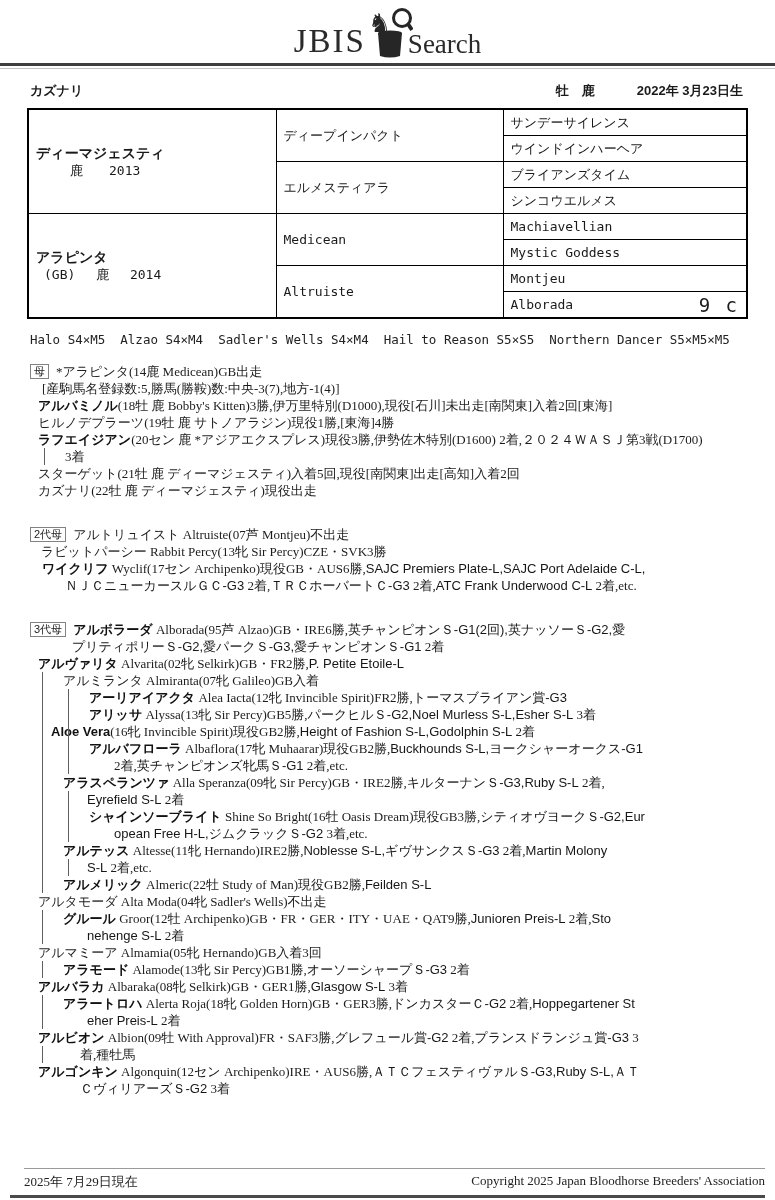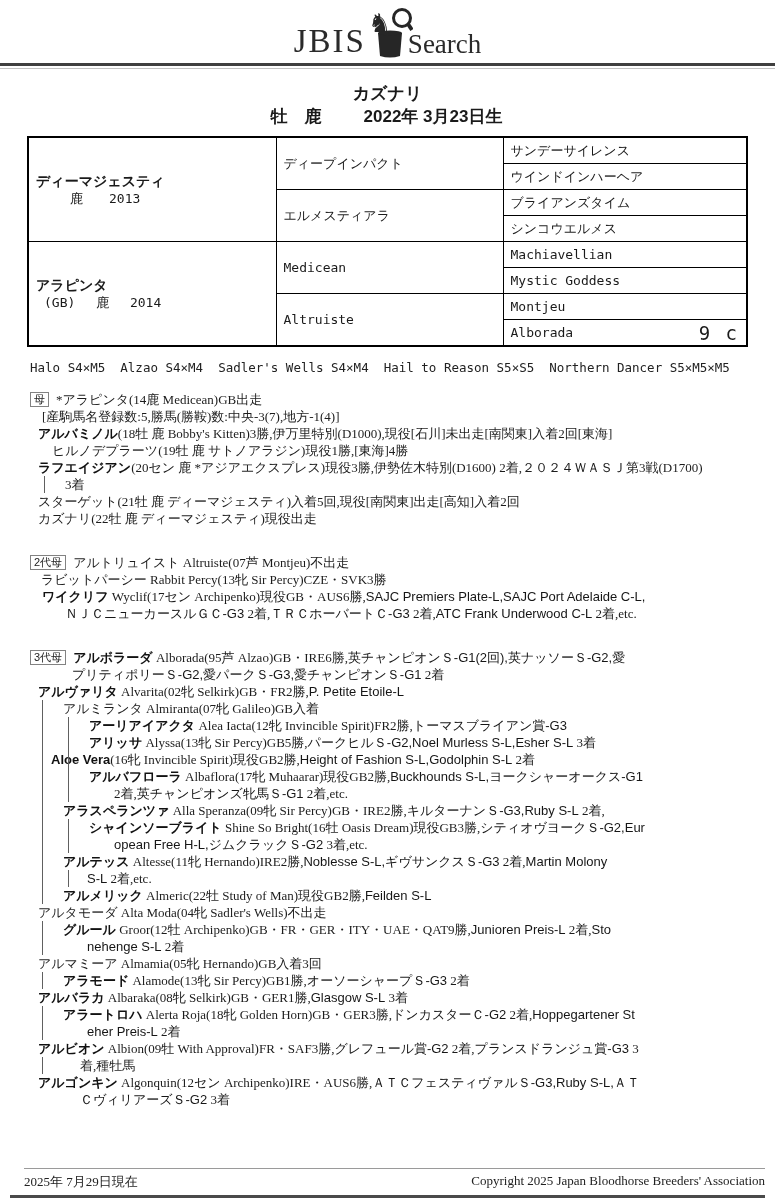--- a/index.html
+++ b/index.html
@@ -9,21 +9,21 @@
   .logo-bar{display:flex;justify-content:center;align-items:flex-end;padding-top:4px;height:54px;
     font-family:"Liberation Serif","DejaVu Serif",serif;color:#2a2a2a;}
   .logo-jbis{font-size:33px;letter-spacing:2px;line-height:1;}
   .logo-search{font-size:27px;line-height:1;margin-left:-6px;}
   .logo-icon{margin:0 1px;position:relative;top:4px;}
   .top-rule{margin-top:5px;border-top:3px solid #3f3f3f;}
   .top-rule2{margin-top:2px;border-top:1px solid #c2c2c2;}
 
   
   .title-row{display:flex;justify-content:space-between;align-items:center;margin:13px 30px 8px 30px;
-    font-family:"Liberation Sans","DejaVu Sans",sans-serif;font-weight:700;font-size:17px;flex-direction:column;}
+    font-family:"Liberation Sans","DejaVu Sans",sans-serif;font-weight:700;font-size:13px;}
   .title-right{display:flex;gap:42px;margin-right:2px;}
 
   
   table.ped{border-collapse:collapse;margin:0 auto;width:719px;table-layout:fixed;border:2px solid #000;}
   table.ped td{border:1px solid #000;height:25px;padding:0 7px;
     font-family:"DejaVu Sans Mono","Liberation Mono",monospace;font-size:13px;vertical-align:middle;}
   td.parent{vertical-align:middle;}
   .parent-name{font-family:"Liberation Sans","DejaVu Sans",sans-serif;font-weight:700;font-size:14px;line-height:18px;}
   .parent-info{font-family:"DejaVu Sans Mono","Liberation Mono",monospace;font-size:13px;line-height:17px;padding-left:34px;white-space:pre;}
   .ggp-flex{display:flex;justify-content:space-between;align-items:center;}
@@ -132,21 +132,21 @@
   </tbody>
     </table>
 
   <div class="inbreeding">Halo S4×M5  Alzao S4×M4  Sadler's Wells S4×M4  Hail to Reason S5×S5  Northern Dancer S5×M5×M5</div>
 
   <div class="sections">
       <div class="section">
         <div class="line"><span class="ltext" style="padding-left: 30px;"><span class="sl">母</span><span class="sn">*アラピンタ(14鹿 Medicean)GB出走</span></span></div>
         <div class="line"><span class="ltext" style="padding-left: 42px;"><span class="sn">[産駒馬名登録数:5,勝馬(勝鞍)数:中央-3(7),地方-1(4)]</span></span></div>
         <div class="line"><span class="ltext" style="padding-left: 38px;"><span class="sb">アルバミノル</span><span class="sn">(18牡 鹿 Bobby's Kitten)3勝,伊万里特別(D1000),現役[石川]未出走[南関東]入着2回[東海]</span></span></div>
-        <div class="line"><span class="ltext" style="padding-left: 52px;"><span class="sn">ヒルノデプラーツ(19牡 鹿 サトノアラジン)現役1勝,[東海]4勝</span></span></div>
+        <div class="line"><span class="ltext" style="padding-left: 38px;"><span class="sn">ヒルノデプラーツ(19牡 鹿 サトノアラジン)現役1勝,[東海]4勝</span></span></div>
         <div class="line"><span class="ltext" style="padding-left: 38px;"><span class="sb">ラフエイジアン</span><span class="sn">(20セン 鹿 *アジアエクスプレス)現役3勝,伊勢佐木特別(D1600) 2着,２０２４ＷＡＳＪ第3戦(D1700)</span></span></div>
         <div class="line"><span class="guide" style="left: 44px;"></span><span class="ltext" style="padding-left: 65px;"><span class="sn">3着</span></span></div>
         <div class="line"><span class="ltext" style="padding-left: 38px;"><span class="sn">スターゲット(21牡 鹿 ディーマジェスティ)入着5回,現役[南関東]出走[高知]入着2回</span></span></div>
         <div class="line"><span class="ltext" style="padding-left: 38px;"><span class="sn">カズナリ(22牡 鹿 ディーマジェスティ)現役出走</span></span></div>
       </div>
       <div class="section">
         <div class="line"><span class="ltext" style="padding-left: 30px;"><span class="sl">2代母</span><span class="sn">アルトリュイスト Altruiste(07芦 Montjeu)不出走</span></span></div>
         <div class="line"><span class="ltext" style="padding-left: 41px;"><span class="sn">ラビットパーシー Rabbit Percy(13牝 Sir Percy)CZE・SVK3勝</span></span></div>
         <div class="line"><span class="ltext" style="padding-left: 42px;"><span class="sb">ワイクリフ</span><span class="sn"> Wyclif(17セン Archipenko)現役GB・AUS6勝,</span><span class="sr">SAJC Premiers Plate-L,SAJC Port Adelaide C-L,</span></span></div>
         <div class="line"><span class="ltext" style="padding-left: 65px;"><span class="sr">ＮＪＣニューカースルＧＣ-G3</span><span class="sn"> 2着,</span><span class="sr">ＴＲＣホーバートＣ-G3</span><span class="sn"> 2着,</span><span class="sr">ATC Frank Underwood C-L</span><span class="sn"> 2着,etc.</span></span></div>
@@ -155,20 +155,21 @@
         <div class="line"><span class="ltext" style="padding-left: 30px;"><span class="sl">3代母</span><span class="sb">アルボラーダ</span><span class="sn"> Alborada(95芦 Alzao)GB・IRE6勝,</span><span class="sr">英チャンピオンＳ-G1(2回),英ナッソーＳ-G2,愛</span></span></div>
         <div class="line"><span class="ltext" style="padding-left: 72px;"><span class="sr">プリティポリーＳ-G2,愛パークＳ-G3,愛チャンピオンＳ-G1</span><span class="sn"> 2着</span></span></div>
         <div class="line"><span class="ltext" style="padding-left: 38px;"><span class="sb">アルヴァリタ</span><span class="sn"> Alvarita(02牝 Selkirk)GB・FR2勝,</span><span class="sr">P. Petite Etoile-L</span></span></div>
         <div class="line"><span class="guide" style="left: 42px;"></span><span class="ltext" style="padding-left: 63px;"><span class="sn">アルミランタ Almiranta(07牝 Galileo)GB入着</span></span></div>
         <div class="line"><span class="guide" style="left: 42px;"></span><span class="guide" style="left: 68px;"></span><span class="ltext" style="padding-left: 89px;"><span class="sb">アーリアイアクタ</span><span class="sn"> Alea Iacta(12牝 Invincible Spirit)FR2勝,</span><span class="sr">トーマスブライアン賞-G3</span></span></div>
         <div class="line"><span class="guide" style="left: 42px;"></span><span class="guide" style="left: 68px;"></span><span class="ltext" style="padding-left: 89px;"><span class="sb">アリッサ</span><span class="sn"> Alyssa(13牝 Sir Percy)GB5勝,</span><span class="sr">パークヒルＳ-G2,Noel Murless S-L,Esher S-L</span><span class="sn"> 3着</span></span></div>
         <div class="line"><span class="guide" style="left: 42px;"></span><span class="guide" style="left: 68px;"></span><span class="ltext" style="padding-left: 51px;"><span class="sb">Aloe Vera</span><span class="sn">(16牝 Invincible Spirit)現役GB2勝,</span><span class="sr">Height of Fashion S-L,Godolphin S-L</span><span class="sn"> 2着</span></span></div>
         <div class="line"><span class="guide" style="left: 42px;"></span><span class="guide" style="left: 68px;"></span><span class="ltext" style="padding-left: 89px;"><span class="sb">アルバフローラ</span><span class="sn"> Albaflora(17牝 Muhaarar)現役GB2勝,</span><span class="sr">Buckhounds S-L,ヨークシャーオークス-G1</span></span></div>
         <div class="line"><span class="guide" style="left: 42px;"></span><span class="guide" style="left: 68px;"></span><span class="ltext" style="padding-left: 114px;"><span class="sn">2着,</span><span class="sr">英チャンピオンズ牝馬Ｓ-G1</span><span class="sn"> 2着,etc.</span></span></div>
         <div class="line"><span class="guide" style="left: 42px;"></span><span class="ltext" style="padding-left: 63px;"><span class="sb">アラスペランツァ</span><span class="sn"> Alla Speranza(09牝 Sir Percy)GB・IRE2勝,</span><span class="sr">キルターナンＳ-G3,Ruby S-L</span><span class="sn"> 2着,</span></span></div>
+        <div class="line"><span class="guide" style="left: 42px;"></span><span class="guide" style="left: 68px;"></span><span class="ltext" style="padding-left: 87px;"><span class="sr">Eyrefield S-L</span><span class="sn"> 2着</span></span></div>
         <div class="line"><span class="guide" style="left: 42px;"></span><span class="guide" style="left: 68px;"></span><span class="ltext" style="padding-left: 89px;"><span class="sb">シャインソーブライト</span><span class="sn"> Shine So Bright(16牡 Oasis Dream)現役GB3勝,</span><span class="sr">シティオヴヨークＳ-G2,Eur</span></span></div>
         <div class="line"><span class="guide" style="left: 42px;"></span><span class="guide" style="left: 68px;"></span><span class="ltext" style="padding-left: 114px;"><span class="sr">opean Free H-L,ジムクラックＳ-G2</span><span class="sn"> 3着,etc.</span></span></div>
         <div class="line"><span class="guide" style="left: 42px;"></span><span class="ltext" style="padding-left: 63px;"><span class="sb">アルテッス</span><span class="sn"> Altesse(11牝 Hernando)IRE2勝,</span><span class="sr">Noblesse S-L,ギヴサンクスＳ-G3</span><span class="sn"> 2着,</span><span class="sr">Martin Molony</span></span></div>
         <div class="line"><span class="guide" style="left: 42px;"></span><span class="guide" style="left: 68px;"></span><span class="ltext" style="padding-left: 87px;"><span class="sr">S-L</span><span class="sn"> 2着,etc.</span></span></div>
         <div class="line"><span class="guide" style="left: 42px;"></span><span class="ltext" style="padding-left: 63px;"><span class="sb">アルメリック</span><span class="sn"> Almeric(22牡 Study of Man)現役GB2勝,</span><span class="sr">Feilden S-L</span></span></div>
         <div class="line"><span class="ltext" style="padding-left: 38px;"><span class="sn">アルタモーダ Alta Moda(04牝 Sadler's Wells)不出走</span></span></div>
         <div class="line"><span class="guide" style="left: 42px;"></span><span class="ltext" style="padding-left: 63px;"><span class="sb">グルール</span><span class="sn"> Groor(12牡 Archipenko)GB・FR・GER・ITY・UAE・QAT9勝,</span><span class="sr">Junioren Preis-L</span><span class="sn"> 2着,</span><span class="sr">Sto</span></span></div>
         <div class="line"><span class="guide" style="left: 42px;"></span><span class="ltext" style="padding-left: 87px;"><span class="sr">nehenge S-L</span><span class="sn"> 2着</span></span></div>
         <div class="line"><span class="ltext" style="padding-left: 38px;"><span class="sn">アルマミーア Almamia(05牝 Hernando)GB入着3回</span></span></div>
         <div class="line"><span class="guide" style="left: 42px;"></span><span class="ltext" style="padding-left: 63px;"><span class="sb">アラモード</span><span class="sn"> Alamode(13牝 Sir Percy)GB1勝,</span><span class="sr">オーソーシャープＳ-G3</span><span class="sn"> 2着</span></span></div>

